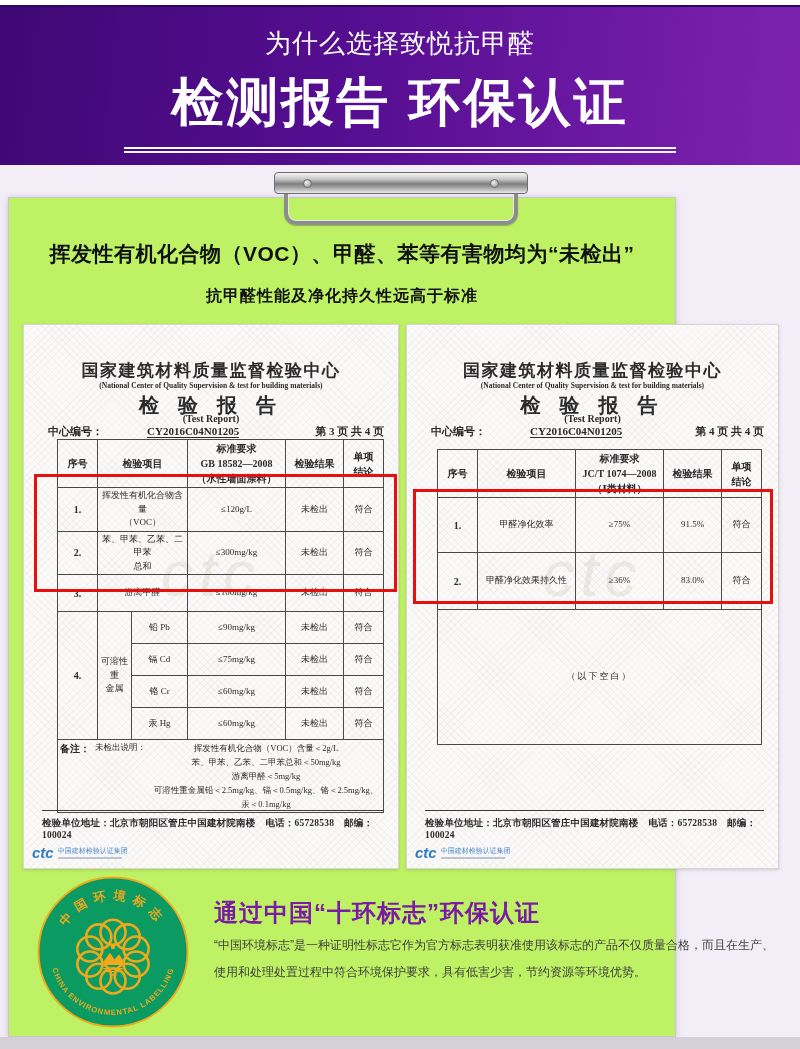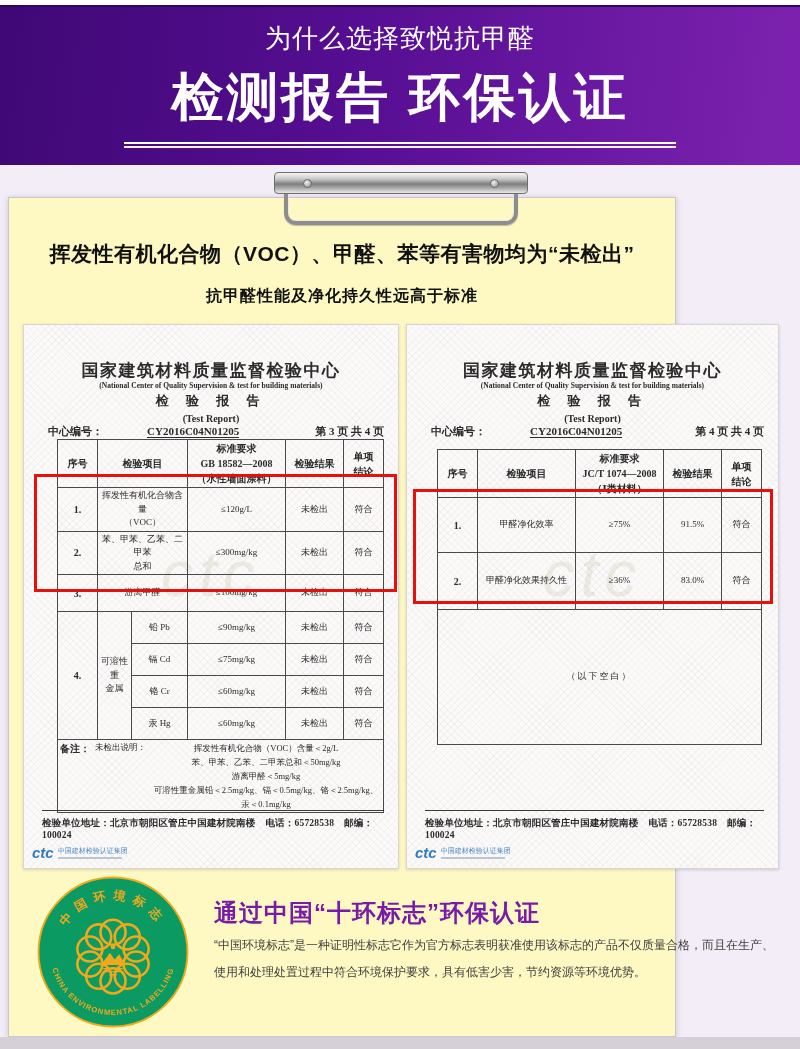--- a/index.html
+++ b/index.html
@@ -4,26 +4,26 @@
 <style>
   * { margin:0; padding:0; box-sizing:border-box; }
   body { background:#ffffff; font-family:"Liberation Sans", sans-serif; }
   .page { position:relative; width:800px; height:1049px; background:#f2edf6; overflow:hidden; margin:0 auto; }
 
   
   .top-strip { position:absolute; left:0; top:0; width:800px; height:5px; background:#ffffff; }
   .purple-header { position:absolute; left:0; top:5px; width:800px; height:160px;
     background:linear-gradient(96deg,#3f0875 0%,#560e92 45%,#7d22b0 100%);
     border-top:2px solid #2e0660; }
-  .ph-subtitle { margin-top:14px; text-align:center; color:#ffffff; font-size:26px; font-weight:500; letter-spacing:1px; }
+  .ph-subtitle { margin-top:19px; text-align:center; color:#ffffff; font-size:26px; font-weight:500; letter-spacing:1px; }
   .ph-title { margin-top:7px; text-align:center; color:#ffffff; font-size:52px; font-weight:bold; letter-spacing:3px; }
   .ph-underline { width:552px; height:2px; background:#ffffff; margin:9px auto 0; box-shadow:0 4px 0 rgba(255,255,255,.95); }
 
   
-  .card { position:absolute; left:8px; top:197px; width:668px; height:840px; background:#fef9c3;
+  .card { position:absolute; left:8px; top:197px; width:668px; height:840px; background:#bef264;
     border:1px solid #c9c5cd; box-shadow:0 1px 6px rgba(90,70,110,.25); }
   .bottom-strip { position:absolute; left:0; top:1037px; width:800px; height:12px; background:#d5d0d8; }
 
   
   .clip-loop { position:absolute; left:275px; top:-19px; width:234px; height:46px;
     border:4px solid #8d8d8d; border-radius:12px; background:transparent;
     box-shadow:inset 0 0 0 1px #e8e8e8, 0 1px 1px rgba(0,0,0,.25); z-index:2; }
   .clip-bar { position:absolute; left:265px; top:-26px; width:254px; height:22px; border:1px solid #6e6e6e; border-radius:4px;
     background:linear-gradient(180deg,#f6f6f6 0%,#c9c9c9 30%,#7e7e7e 55%,#a8a8a8 75%,#e9e9e9 100%); z-index:3; }
   .clip-bar .screw { position:absolute; top:6px; width:9px; height:9px; border-radius:50%;
@@ -39,21 +39,21 @@
   .paper { position:absolute; top:126px; height:545px; background:#fbfaf9; border:1px solid #d8d5d2;
     box-shadow:0 1px 3px rgba(0,0,0,.15);
     background-image:repeating-linear-gradient(45deg, rgba(110,100,115,.05) 0 1px, transparent 1px 5px),
                      repeating-linear-gradient(-45deg, rgba(110,100,115,.05) 0 1px, transparent 1px 5px);
     font-family:"Liberation Serif","DejaVu Serif",serif; color:#2b2b2b; }
   .paper-left  { left:14px;  width:376px; }
   .paper-right { left:397px; width:373px; }
 
   .rpt-org    { position:absolute; left:0; top:34px; width:100%; text-align:center; font-size:17px; font-weight:bold; letter-spacing:1.5px; }
   .rpt-org-en { position:absolute; left:0; top:56px; width:100%; text-align:center; font-size:7.5px; font-weight:bold; }
-  .rpt-title  { position:absolute; left:0; top:67px; width:100%; text-align:center; font-size:13px; font-weight:bold; letter-spacing:7px; }
+  .rpt-title  { position:absolute; left:0; top:67px; width:100%; text-align:center; font-size:20px; font-weight:bold; letter-spacing:7px; }
   .rpt-title-en{ position:absolute; left:0; top:88px; width:100%; text-align:center; font-size:10px; font-weight:bold; }
   .rpt-serial { position:absolute; left:24px; right:14px; top:99px; display:flex; justify-content:space-between; font-size:11px; font-weight:bold; }
   .serial-no  { border-bottom:1px solid #2b2b2b; font-weight:bold;margin-left:44px; }
 
   table.rpt { position:absolute; border-collapse:collapse; table-layout:fixed; }
   .paper-left  table.rpt { left:33px; top:114px; width:326px; }
   .paper-right table.rpt { left:30px; top:124px; width:324px; }
   table.rpt td { border:1px solid #4a4a4a; text-align:center; vertical-align:middle; font-size:9px; line-height:1.5; padding:1px 2px; }
   table.rpt td.hd { font-weight:bold; font-size:10px; }
   table.rpt td.no { font-weight:bold; font-size:10px; }

